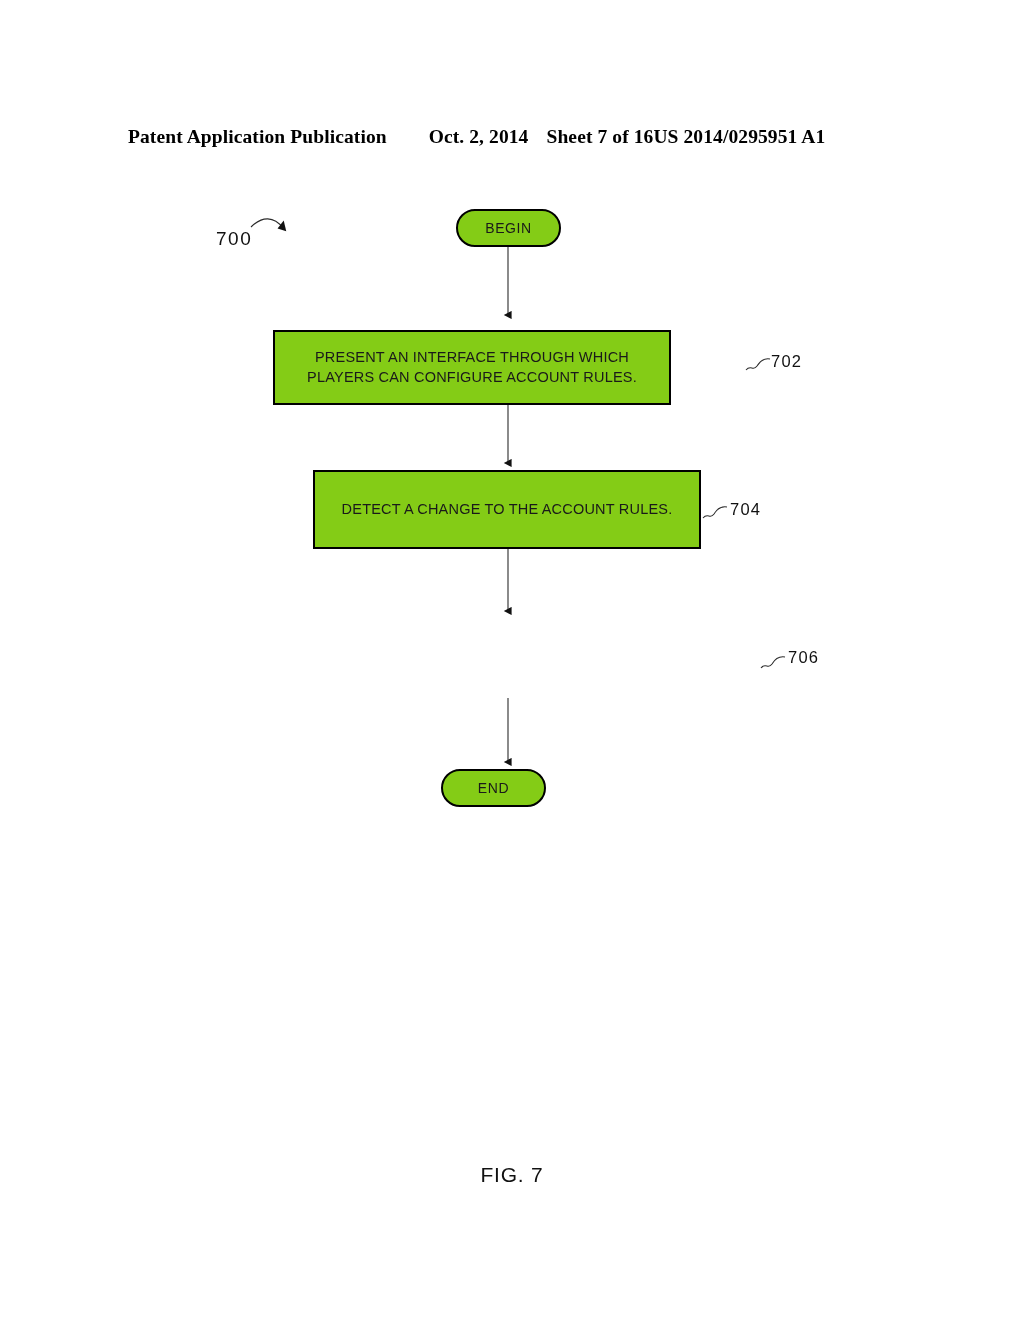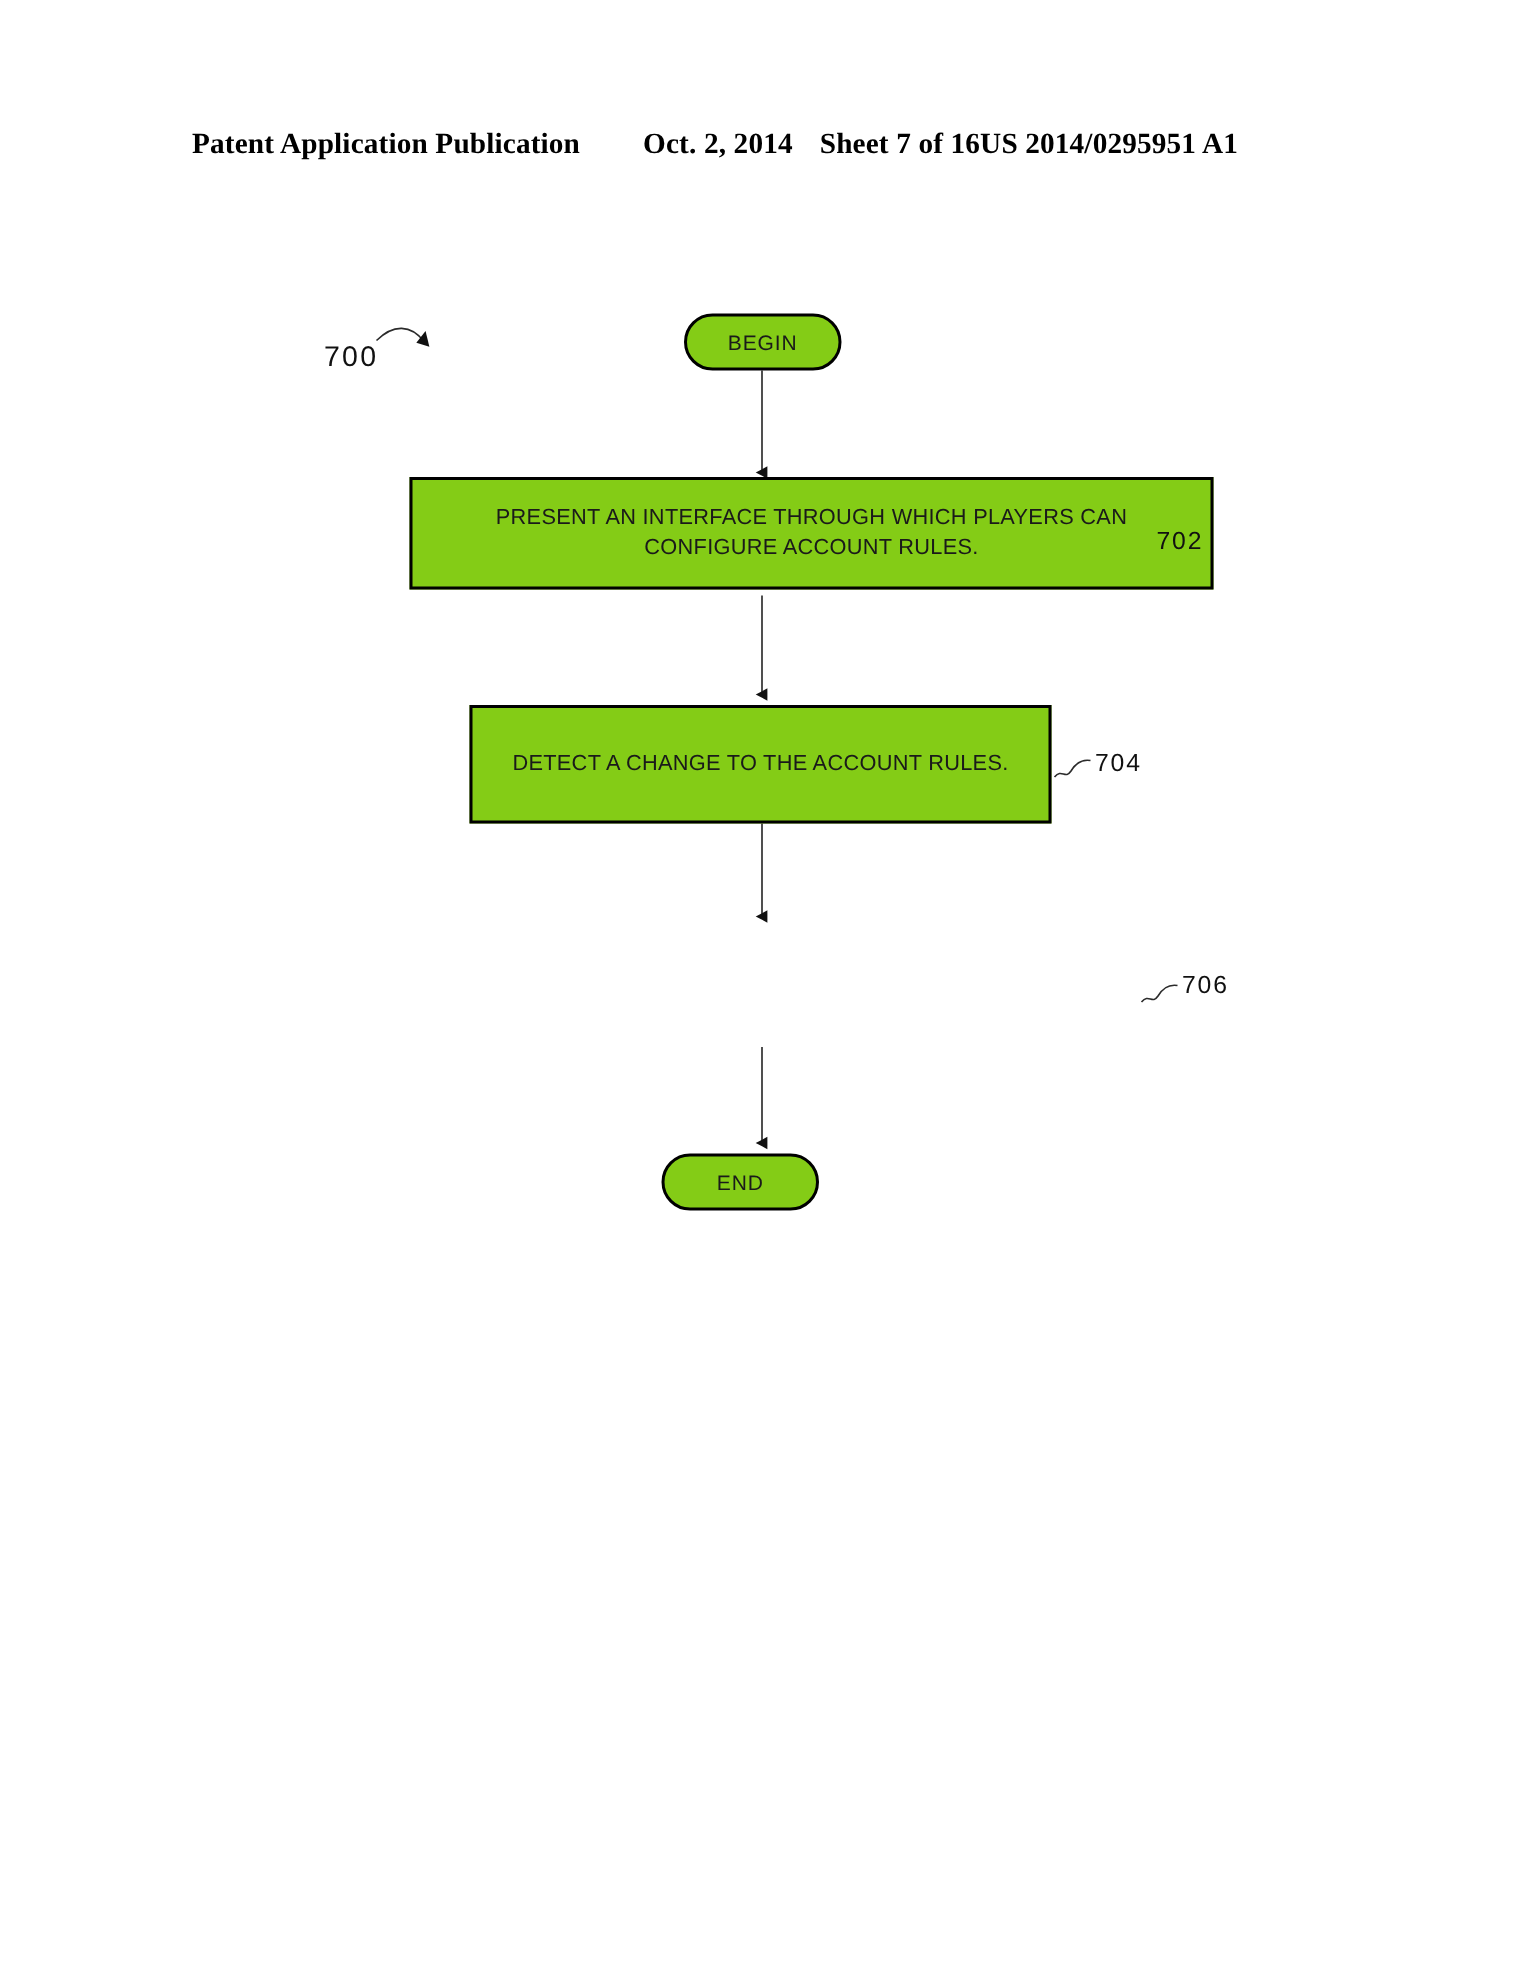--- a/index.html
+++ b/index.html
@@ -25,21 +25,21 @@
     width: 768px;
     height: 26px;
     display: flex;
     align-items: baseline;
     font-family: "Liberation Serif", serif;
     font-weight: bold;
     font-size: 19.5px;
     letter-spacing: 0.1px;
     white-space: nowrap;
   }
-  .hdr-pub   { margin-right: 42px; }
+  .hdr-pub   { margin-right: 42px; margin-top: 40px; }
   .hdr-date  { margin-right: 18px; }
   .hdr-sheet { }
   .hdr-num   { }
 
   
   .figure {
     position: absolute;
     inset: 0;
   }
   .figure svg {
@@ -133,35 +133,36 @@
 
     <path d="M746,370 C751,364 753,372 757,366 C760,361 764,358 770,359" fill="none" stroke="#2b2b2b" stroke-width="1.1"></path>
     <path d="M703,518 C708,512 710,520 714,514 C717,509 721,506 727,507" fill="none" stroke="#2b2b2b" stroke-width="1.1"></path>
     <path d="M761,668 C766,662 768,670 772,664 C775,659 779,656 785,657" fill="none" stroke="#2b2b2b" stroke-width="1.1"></path>
   </svg>
 
   <div class="node terminal" style="left:456px; top:209px; width:105px; height:38px;">
     <span>BEGIN</span>
   </div>
 
-  <div class="node process" style="left:273px; top:318px; width:536px; height:75px;">
+  <div class="node process" style="left:273px; top:330px; width:398px; height:75px;">
     <span>PRESENT AN  INTERFACE THROUGH WHICH PLAYERS CAN CONFIGURE ACCOUNT RULES.</span>
   </div>
 
   <div class="node process" style="left:313px; top:470px; width:388px; height:79px;">
     <span>DETECT A CHANGE TO THE ACCOUNT RULES.</span>
   </div>
 
 
   <div class="node terminal" style="left:441px; top:769px; width:105px; height:38px;">
     <span>END</span>
   </div>
 
   <div class="ref-label ref-700" style="left:216px; top:228px;">700</div>
 
   <div class="ref-label" style="left:771px; top:352px;">702</div>
 
   <div class="ref-label" style="left:730px; top:500px;">704</div>
 
   <div class="ref-label" style="left:788px; top:648px;">706</div>
 
+  <div class="fig-caption">FIG. 7</div>
 
 </div>
 
 </body></html>

